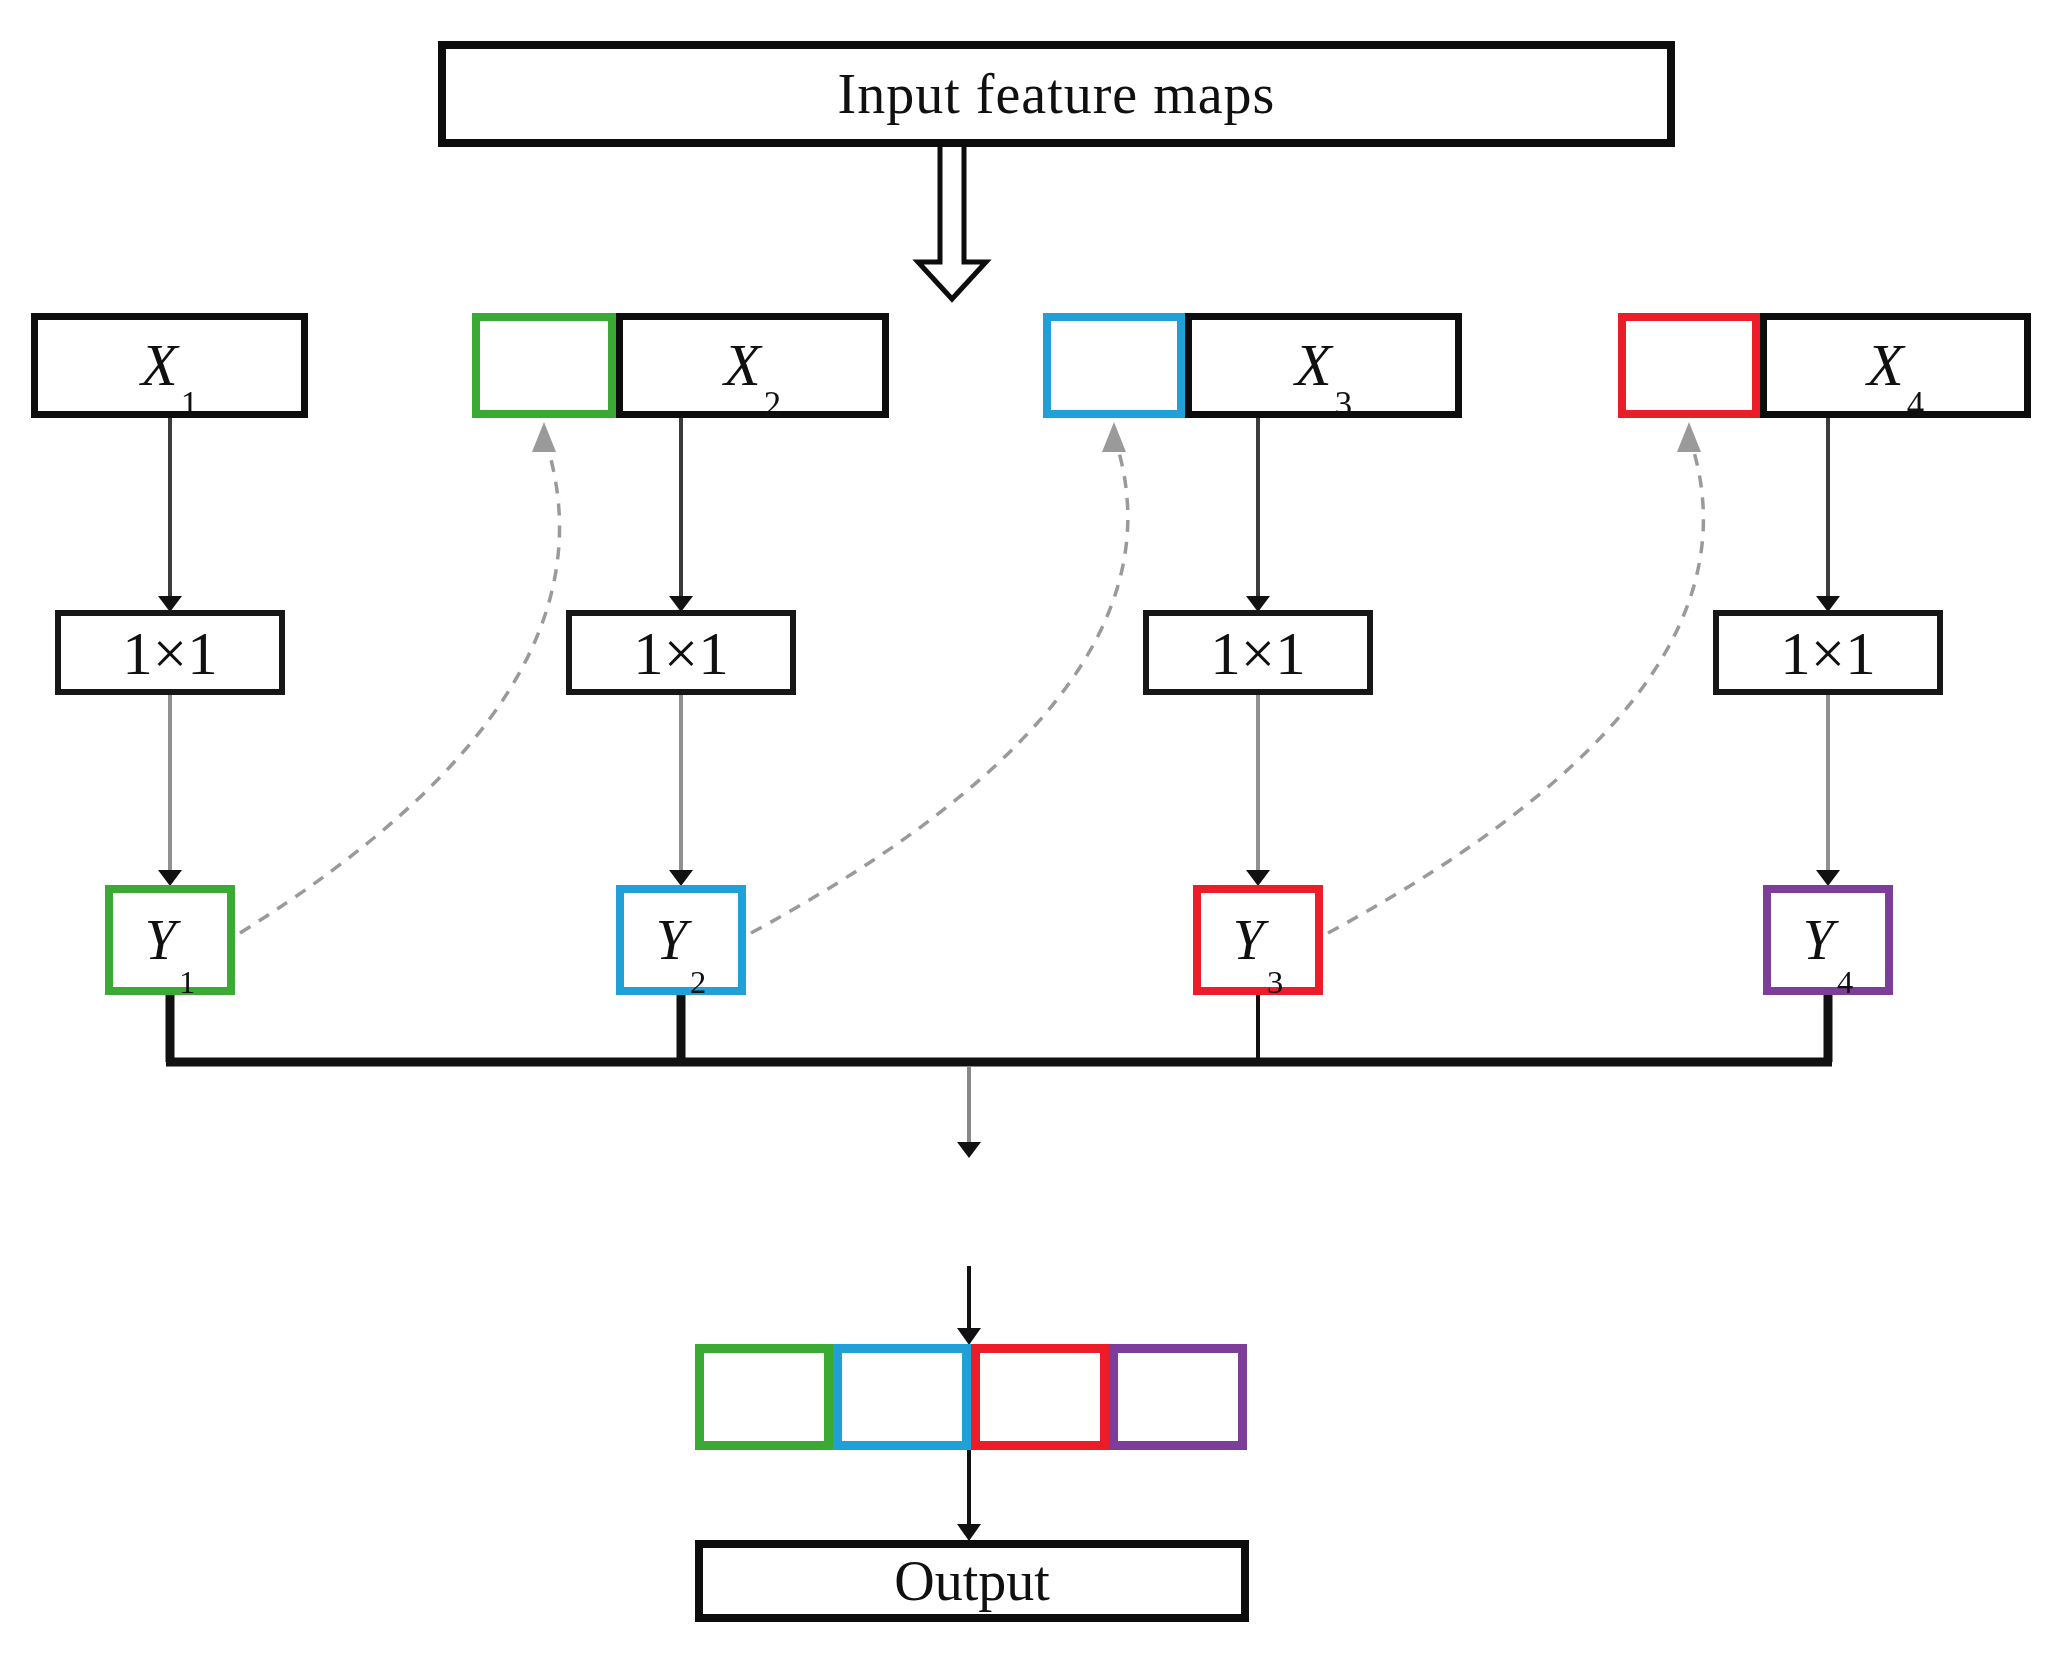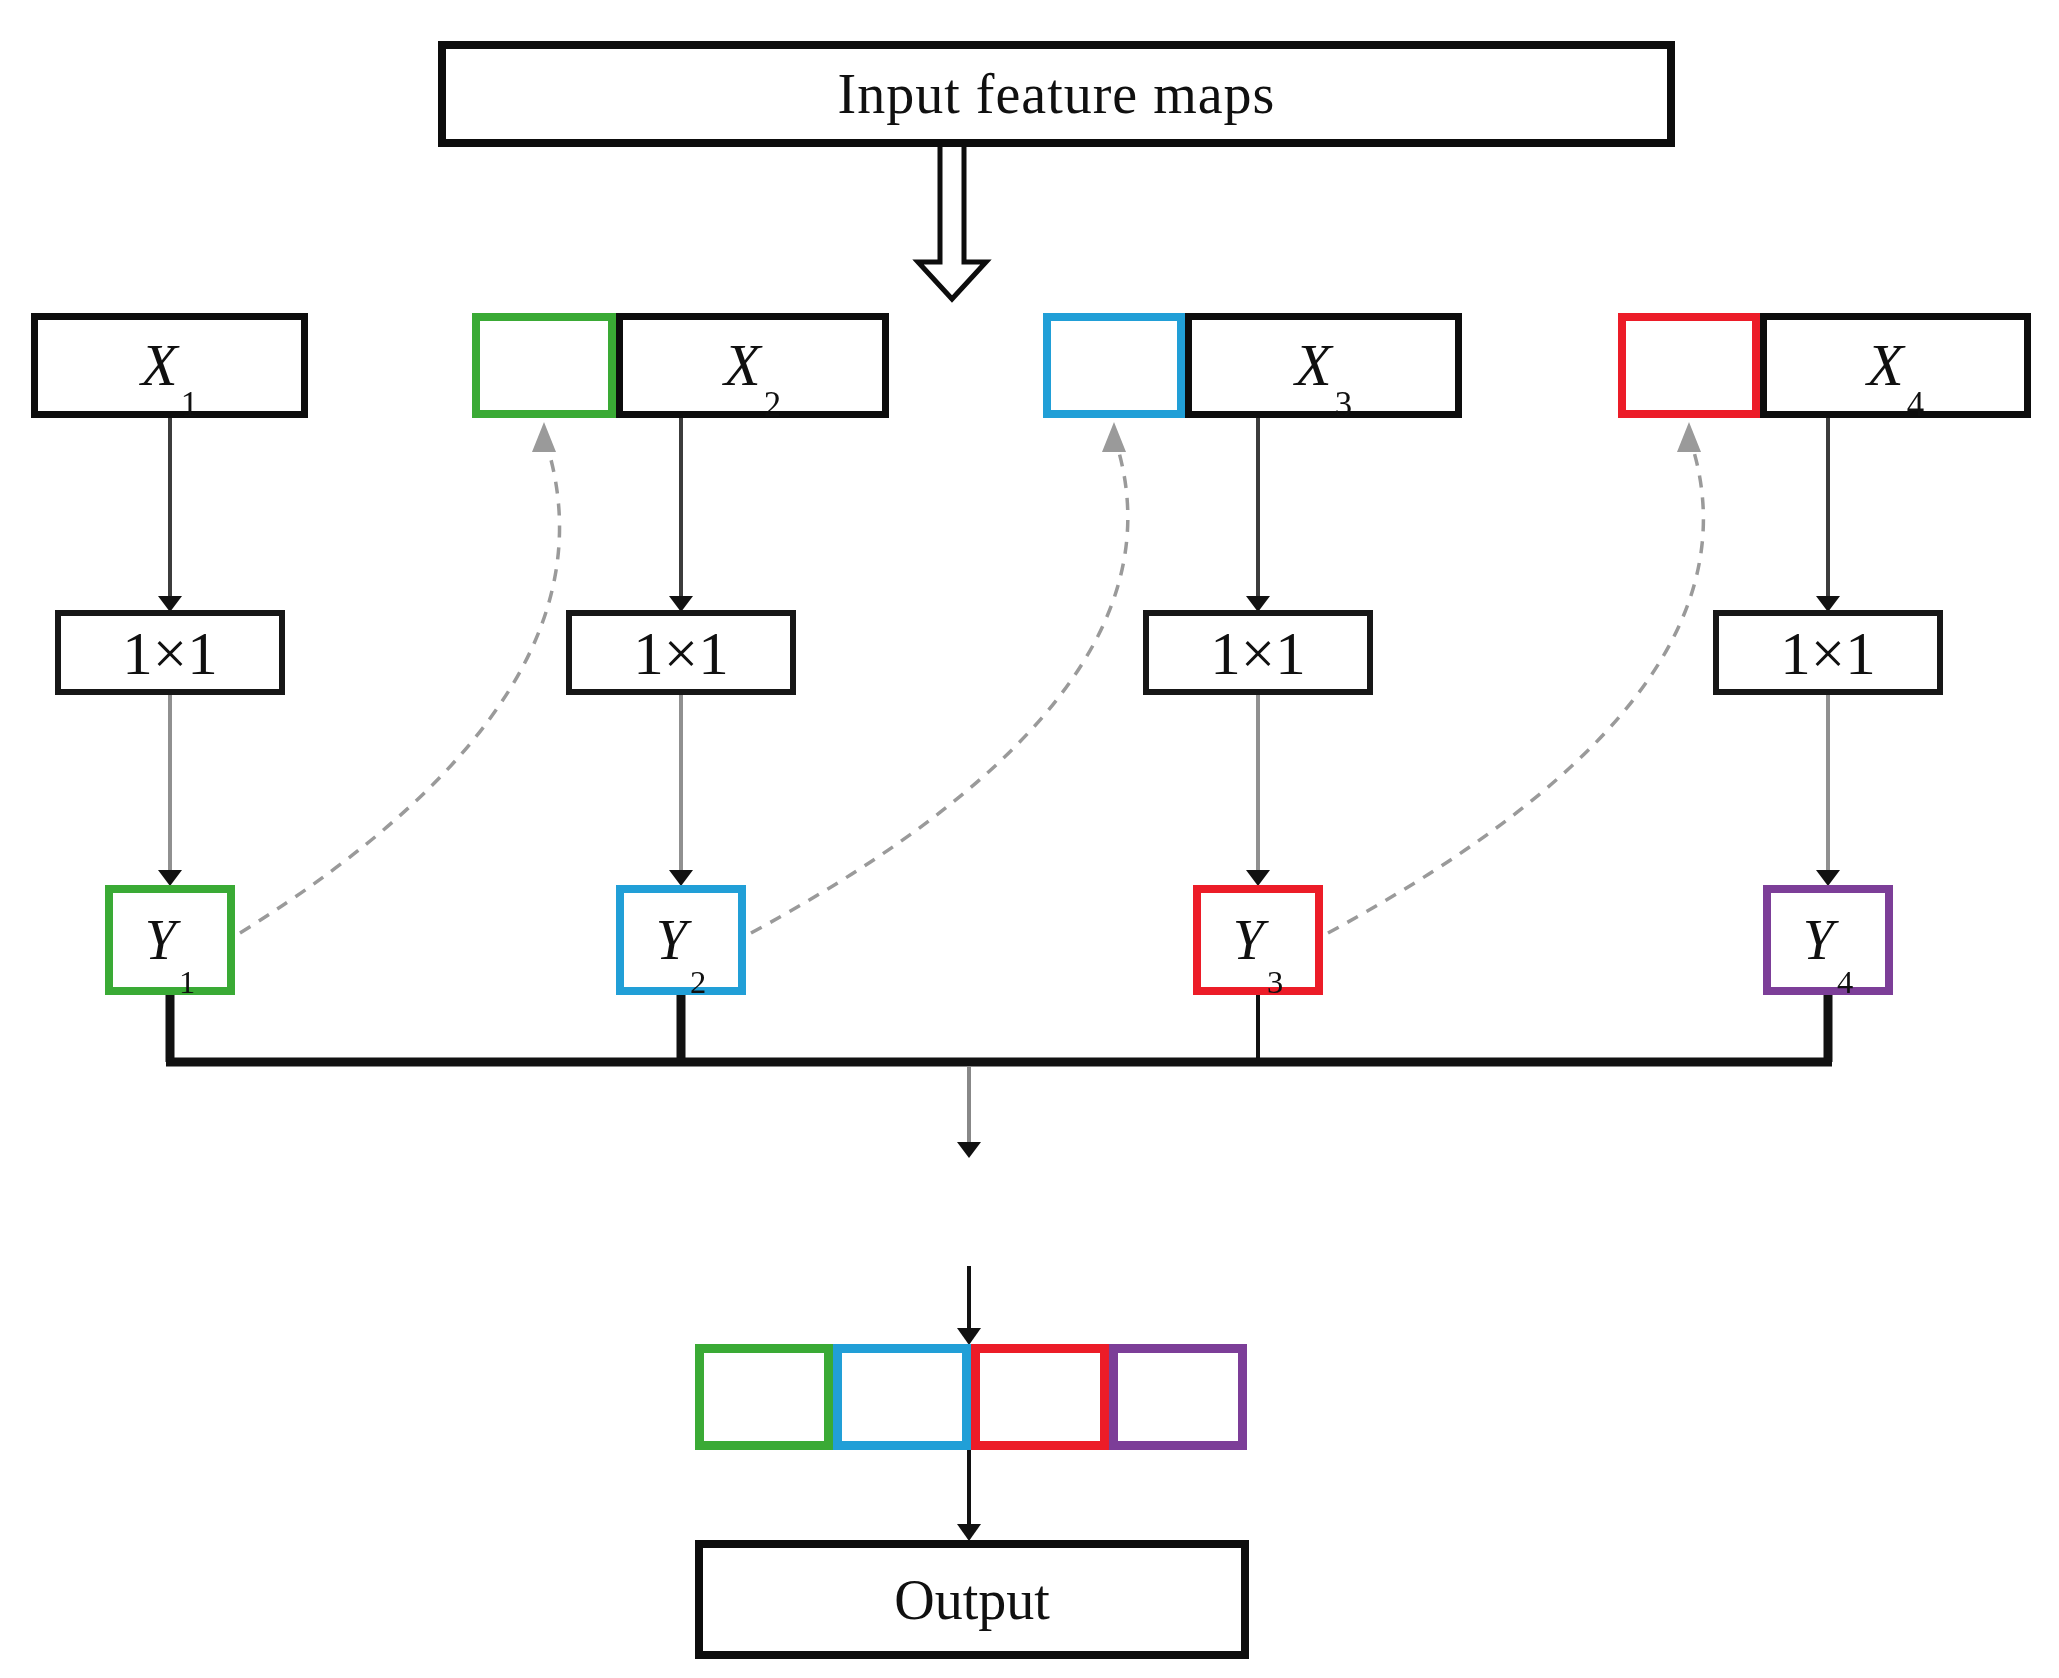--- a/index.html
+++ b/index.html
@@ -140,17 +140,17 @@
     <span class="mbase">Y</span>
       <span class="msub">4</span>
   </div>
 
 
   <div class="abs seg-box" style="left: 695px; top: 1344px; width: 138px; height: 106px; border-color: rgb(58, 170, 53);"></div>
   <div class="abs seg-box" style="left: 833px; top: 1344px; width: 138px; height: 106px; border-color: rgb(33, 159, 215);"></div>
   <div class="abs seg-box" style="left: 971px; top: 1344px; width: 138px; height: 106px; border-color: rgb(236, 28, 40);"></div>
   <div class="abs seg-box" style="left: 1109px; top: 1344px; width: 138px; height: 106px; border-color: rgb(124, 62, 152);"></div>
 
-  <div class="box output-box" style="left:695px;top:1540px;width:554px;height:119px;">
+  <div class="box output-box" style="left:695px;top:1540px;width:554px;height:82px;">
     <span>Output</span>
   </div>
 
 </div>
 
 </body></html>

